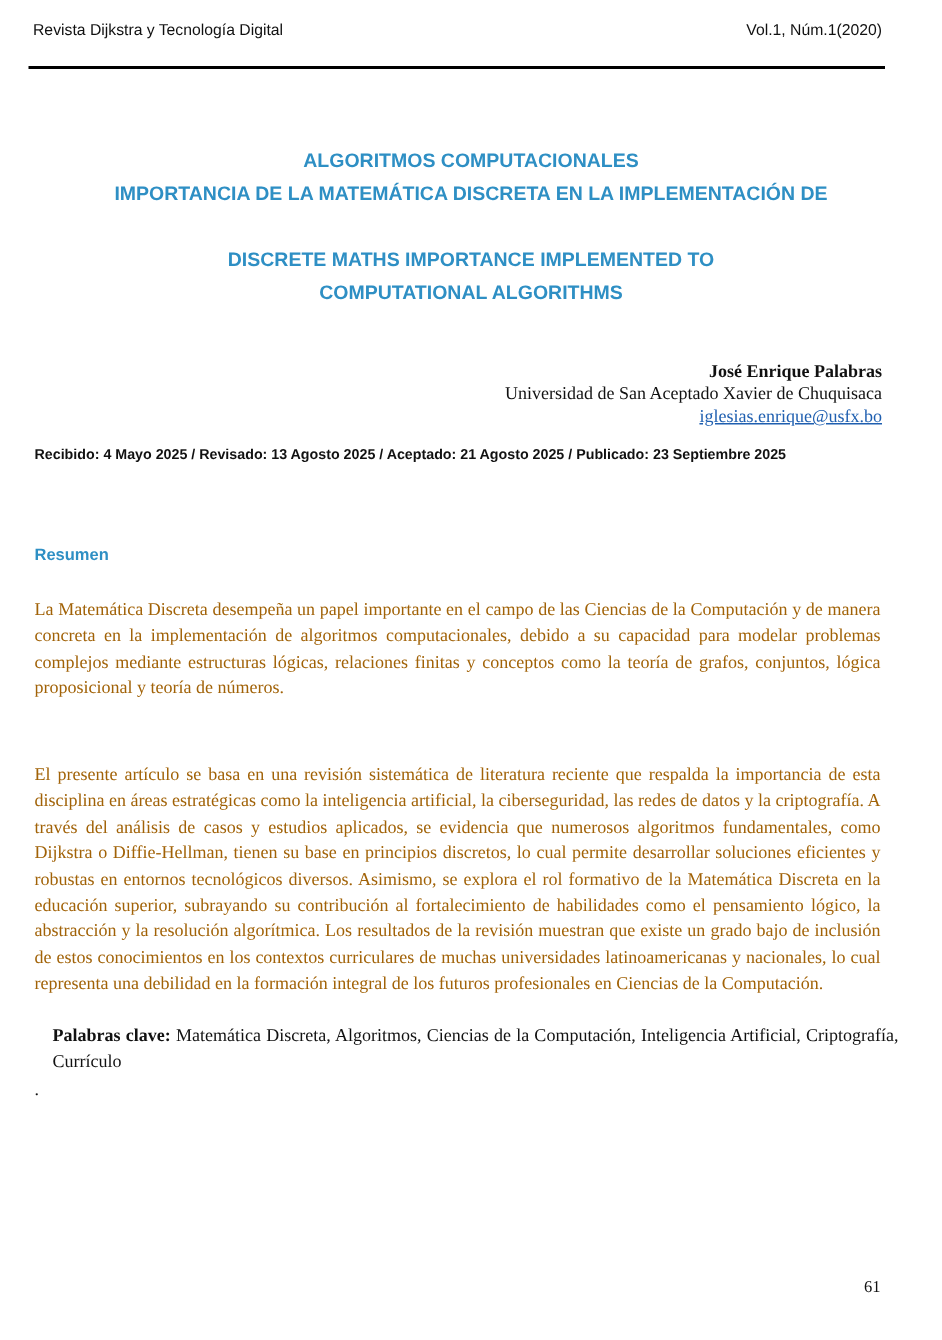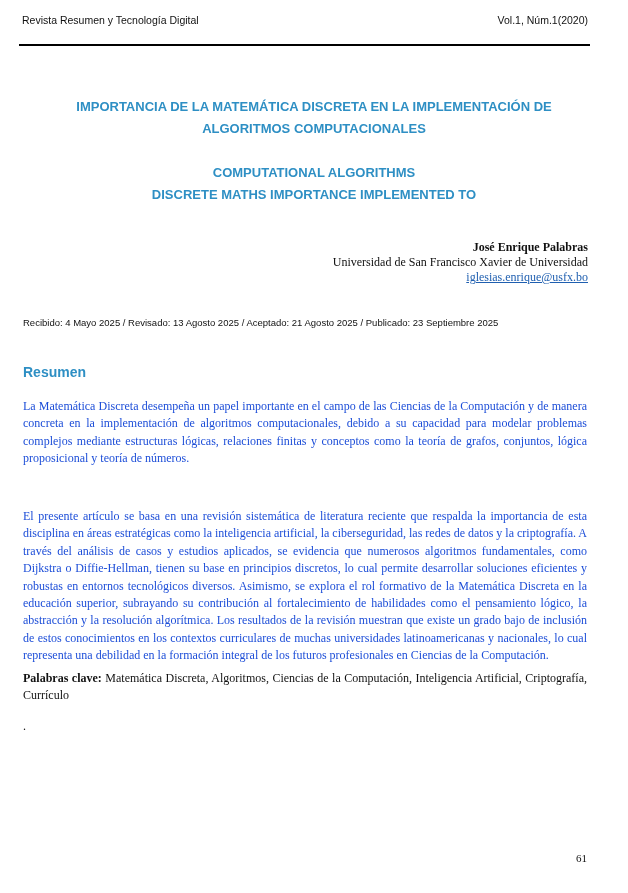--- a/index.html
+++ b/index.html
@@ -54,44 +54,45 @@
       text-align: right;
       font-family: "Liberation Serif", serif;
       font-size: 12px;
       line-height: 15px;
     }
     .author-name { font-weight: bold; }
     .author-email { color: #1f5fb0; text-decoration: underline; font-family: Liberation Serif, serif; }
     .dates {
       position: absolute;
       left: 23px;
-      top: 317px;
+      top: 298px;
       font-family: "Liberation Sans", sans-serif;
       font-size: 9.5px;
       color: #111;
       white-space: nowrap;
+      font-weight: bold;
     }
     .section-title {
       position: absolute;
       left: 23px;
       top: 364px;
       font-family: "Liberation Sans", sans-serif;
       font-weight: bold;
-      font-size: 14px;
+      font-size: 11px;
       color: #2e8fc4;
     }
     .para {
       position: absolute;
       left: 23px;
       width: 564px;
       font-family: "Liberation Serif", serif;
       font-size: 12px;
       line-height: 17.4px;
       text-align: justify;
-      color: #1d4ed8;
+      color: #a16207;
     }
     .p1 { top: 398px; }
     .p2 { top: 508px; }
     .keywords {
       position: absolute;
       left: 23px;
       width: 564px;
       top: 670px;
       font-family: "Liberation Serif", serif;
       font-size: 12px;
@@ -112,48 +113,48 @@
       left: 576px;
       top: 852px;
       font-family: "Liberation Serif", serif;
       font-size: 11px;
     }
   </style>
 </head>
 <body>
 
 <div class="header">
-  <span class="left">Revista Resumen y Tecnología Digital</span>
+  <span class="left">Revista Dijkstra y Tecnología Digital</span>
   <span class="right">Vol.1, Núm.1(2020)</span>
 </div>
 <div class="rule"></div>
 
 <div class="title-block title-es">
+  <div>ALGORITMOS COMPUTACIONALES</div>
   <div>IMPORTANCIA DE LA MATEMÁTICA DISCRETA EN LA IMPLEMENTACIÓN DE</div>
-  <div>ALGORITMOS COMPUTACIONALES</div>
 </div>
 
 <div class="title-block title-en">
+  <div>DISCRETE MATHS IMPORTANCE IMPLEMENTED TO</div>
   <div>COMPUTATIONAL ALGORITHMS</div>
-  <div>DISCRETE MATHS IMPORTANCE IMPLEMENTED TO</div>
 </div>
 
 <div class="author-block">
   <div class="author-name">José Enrique Palabras</div>
-  <div>Universidad de San Francisco Xavier de Universidad</div>
+  <div>Universidad de San Aceptado Xavier de Chuquisaca</div>
   <div><a class="author-email">iglesias.enrique@usfx.bo</a></div>
 </div>
 
 <div class="dates">Recibido: 4 Mayo 2025 / Revisado: 13 Agosto 2025 / Aceptado: 21 Agosto 2025 / Publicado: 23 Septiembre 2025</div>
 
 <div class="section-title">Resumen</div>
 
 <p class="para p1" style="margin:0;">La Matemática Discreta desempeña un papel importante en el campo de las Ciencias de la Computación y de manera concreta en la implementación de algoritmos computacionales, debido a su capacidad para modelar problemas complejos mediante estructuras lógicas, relaciones finitas y conceptos como la teoría de grafos, conjuntos, lógica proposicional y teoría de números.</p>
 <p class="para p2" style="margin:0;">El presente artículo se basa en una revisión sistemática de literatura reciente que respalda la importancia de esta disciplina en áreas estratégicas como la inteligencia artificial, la ciberseguridad, las redes de datos y la criptografía. A través del análisis de casos y estudios aplicados, se evidencia que numerosos algoritmos fundamentales, como Dijkstra o Diffie-Hellman, tienen su base en principios discretos, lo cual permite desarrollar soluciones eficientes y robustas en entornos tecnológicos diversos. Asimismo, se explora el rol formativo de la Matemática Discreta en la educación superior, subrayando su contribución al fortalecimiento de habilidades como el pensamiento lógico, la abstracción y la resolución algorítmica. Los resultados de la revisión muestran que existe un grado bajo de inclusión de estos conocimientos en los contextos curriculares de muchas universidades latinoamericanas y nacionales, lo cual representa una debilidad en la formación integral de los futuros profesionales en Ciencias de la Computación.</p>
 
-<p class="keywords" style="margin:0;">
+<p class="keywords" style="margin:12px;">
   <span class="kw-label">Palabras clave:</span>
   <span>Matemática Discreta, Algoritmos, Ciencias de la Computación, Inteligencia Artificial, Criptografía, Currículo</span>
 </p>
 
 <div class="dot">.</div>
 
 <div class="page-number">61</div>
 
 </body></html>

